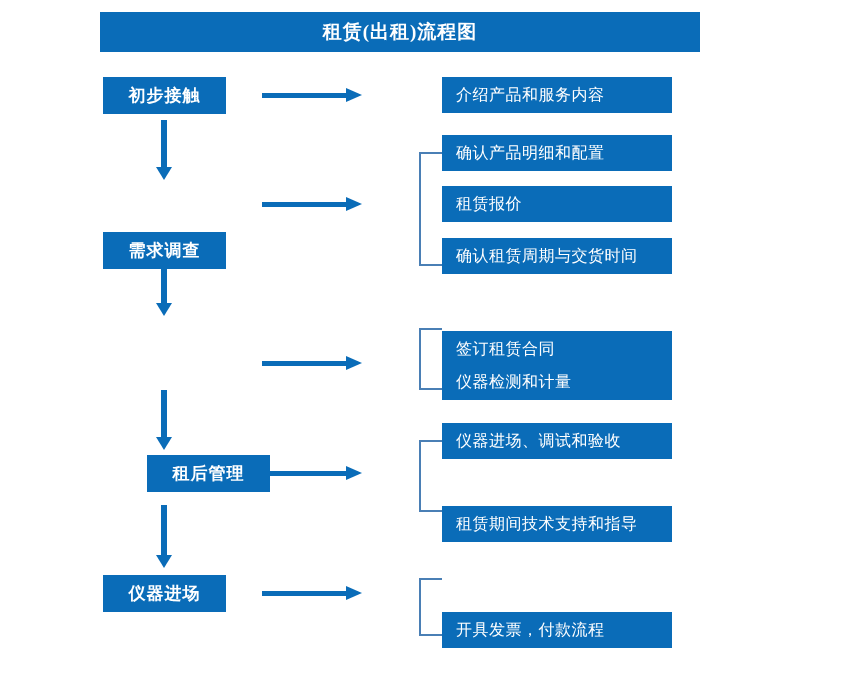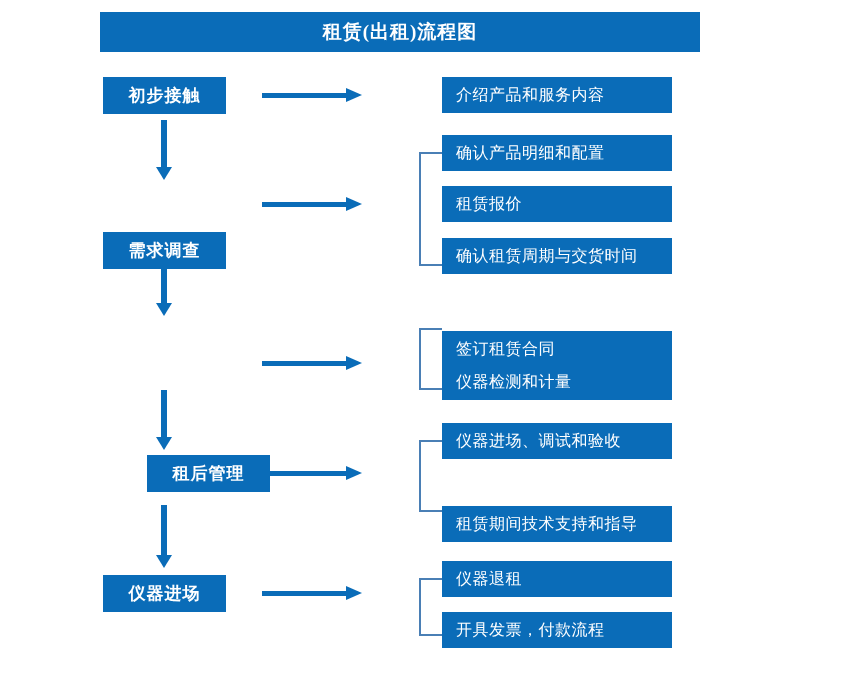--- a/index.html
+++ b/index.html
@@ -223,16 +223,15 @@
     <div class="stub bottom"></div>
   </div>
   <div class="detail-box" style="top:423px;">仪器进场、调试和验收</div>
   <div class="detail-box" style="top:506px;">租赁期间技术支持和指导</div>
 
   <div class="bracket" style="top:578px; height:58px;">
     <div class="vline"></div>
     <div class="stub top"></div>
     <div class="stub bottom"></div>
   </div>
-  <div class="detail-box" style="top:561px;">仪器退租</div>
   <div class="detail-box" style="top:612px;">开具发票，付款流程</div>
 
 </div>
 
 </body></html>

